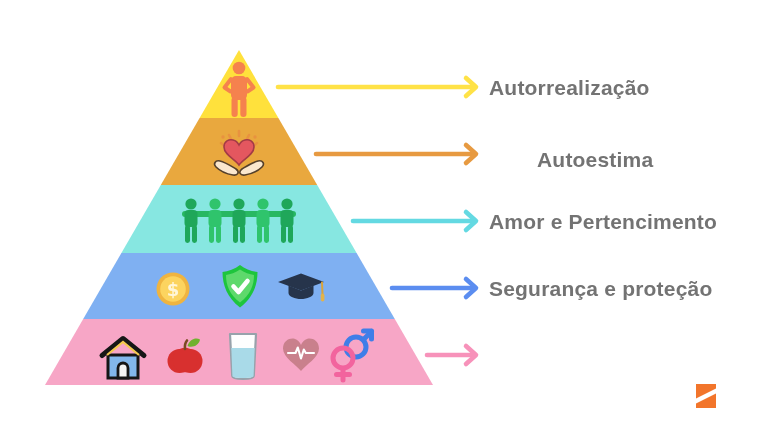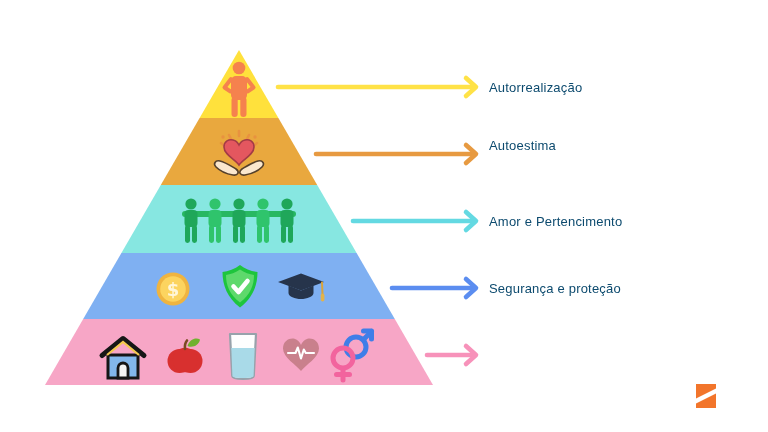--- a/index.html
+++ b/index.html
@@ -3,24 +3,24 @@
 <meta charset="utf-8">
 <style>
   html,body{margin:0;padding:0;background:#fff;}
   .canvas{
     position:relative;width:768px;height:432px;background:#ffffff;overflow:hidden;
     font-family:"Liberation Sans",sans-serif;
   }
   .canvas svg{position:absolute;left:0;top:0;}
   .level-label{
     position:absolute;left:489px;height:27px;line-height:27px;
-    font-size:13px;color:#0c4a6e;letter-spacing:0.2px;white-space:nowrap;
+    font-size:21px;color:#737373;letter-spacing:0.2px;white-space:nowrap;font-weight:bold;
   }
   .label-1{top:74px;}
-  .label-2{top:132px;}
+  .label-2{top:146px;margin-left:48px;}
   .label-3{top:208px;}
   .label-4{top:275px;}
   .label-5{top:342px;}
 </style>
 </head>
 <body>
 
 <div class="canvas">
   <svg width="768" height="432" viewBox="0 0 768 432">
 

